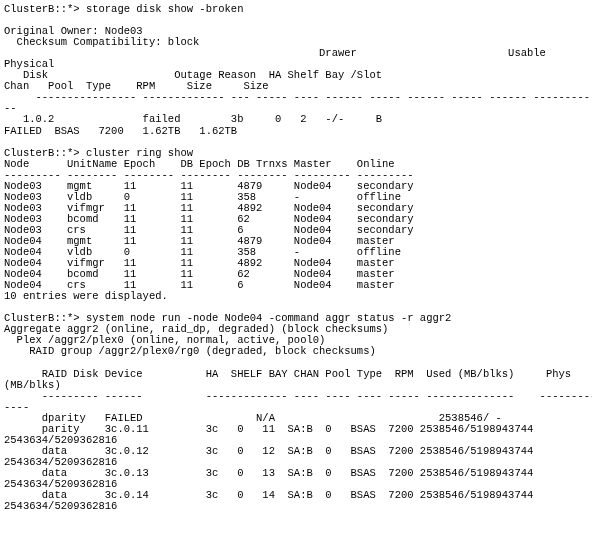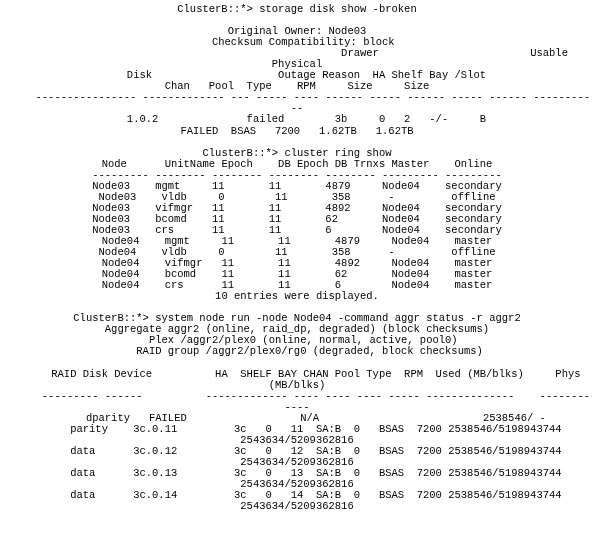--- a/index.html
+++ b/index.html
@@ -25,20 +25,19 @@
     font-size: 10.5px;
     line-height: 11.05px;
     letter-spacing: 0px;
     white-space: pre;
     font-weight: normal;
   }
   .line {
     white-space: pre;
     min-height: 11.05px;
     display: block;
-    text-align: center;
   }
   .blank { height: 11.05px; }
 </style>
 </head>
 <body>
 
 <div id="terminal" style="background: rgb(255, 255, 255); color: rgb(0, 0, 0);"><div class="line">ClusterB::*&gt; storage disk show -broken</div><div class="line blank">&nbsp;</div><div class="line">Original Owner: Node03</div><div class="line">  Checksum Compatibility: block</div><div class="line">                                                  Drawer                        Usable</div><div class="line">Physical</div><div class="line">   Disk                    Outage Reason  HA Shelf Bay /Slot</div><div class="line">Chan   Pool  Type    RPM     Size     Size</div><div class="line">     ---------------- ------------- --- ----- ---- ------ ----- ------ ----- ------ --------- ------</div><div class="line">--</div><div class="line">   1.0.2              failed        3b     0   2   -/-     B</div><div class="line">FAILED  BSAS   7200   1.62TB   1.62TB</div><div class="line blank">&nbsp;</div><div class="line">ClusterB::*&gt; cluster ring show</div><div class="line">Node      UnitName Epoch    DB Epoch DB Trnxs Master    Online</div><div class="line">--------- -------- -------- -------- -------- --------- ---------</div><div class="line">Node03    mgmt     11       11       4879     Node04    secondary</div><div class="line">Node03    vldb     0        11       358      -         offline</div><div class="line">Node03    vifmgr   11       11       4892     Node04    secondary</div><div class="line">Node03    bcomd    11       11       62       Node04    secondary</div><div class="line">Node03    crs      11       11       6        Node04    secondary</div><div class="line">Node04    mgmt     11       11       4879     Node04    master</div><div class="line">Node04    vldb     0        11       358      -         offline</div><div class="line">Node04    vifmgr   11       11       4892     Node04    master</div><div class="line">Node04    bcomd    11       11       62       Node04    master</div><div class="line">Node04    crs      11       11       6        Node04    master</div><div class="line">10 entries were displayed.</div><div class="line blank">&nbsp;</div><div class="line">ClusterB::*&gt; system node run -node Node04 -command aggr status -r aggr2</div><div class="line">Aggregate aggr2 (online, raid_dp, degraded) (block checksums)</div><div class="line">  Plex /aggr2/plex0 (online, normal, active, pool0)</div><div class="line">    RAID group /aggr2/plex0/rg0 (degraded, block checksums)</div><div class="line blank">&nbsp;</div><div class="line">      RAID Disk Device          HA  SHELF BAY CHAN Pool Type  RPM  Used (MB/blks)     Phys</div><div class="line">(MB/blks)</div><div class="line">      --------- ------          ------------- ---- ---- ---- ----- --------------    ---------</div><div class="line">----</div><div class="line">      dparity   FAILED                  N/A                          2538546/ -</div><div class="line">      parity    3c.0.11         3c   0   11  SA:B  0   BSAS  7200 2538546/5198943744</div><div class="line">2543634/5209362816</div><div class="line">      data      3c.0.12         3c   0   12  SA:B  0   BSAS  7200 2538546/5198943744</div><div class="line">2543634/5209362816</div><div class="line">      data      3c.0.13         3c   0   13  SA:B  0   BSAS  7200 2538546/5198943744</div><div class="line">2543634/5209362816</div><div class="line">      data      3c.0.14         3c   0   14  SA:B  0   BSAS  7200 2538546/5198943744</div><div class="line">2543634/5209362816</div></div>
 
 </body></html>

